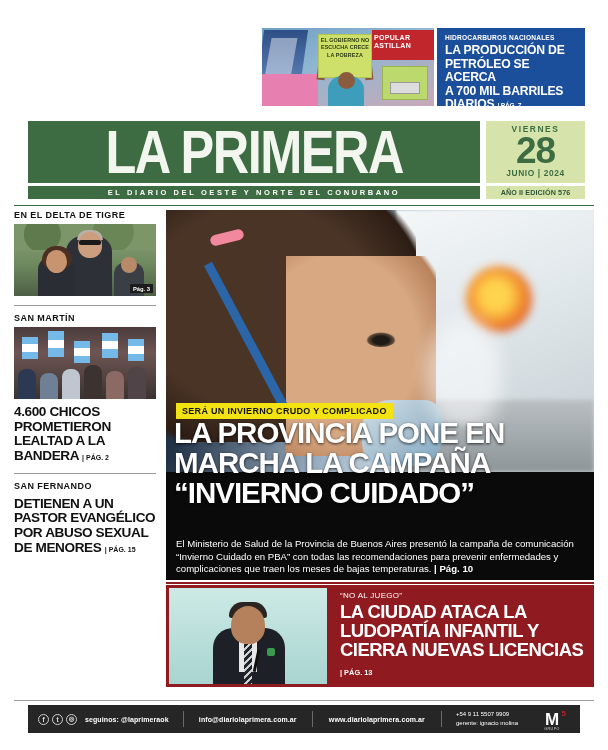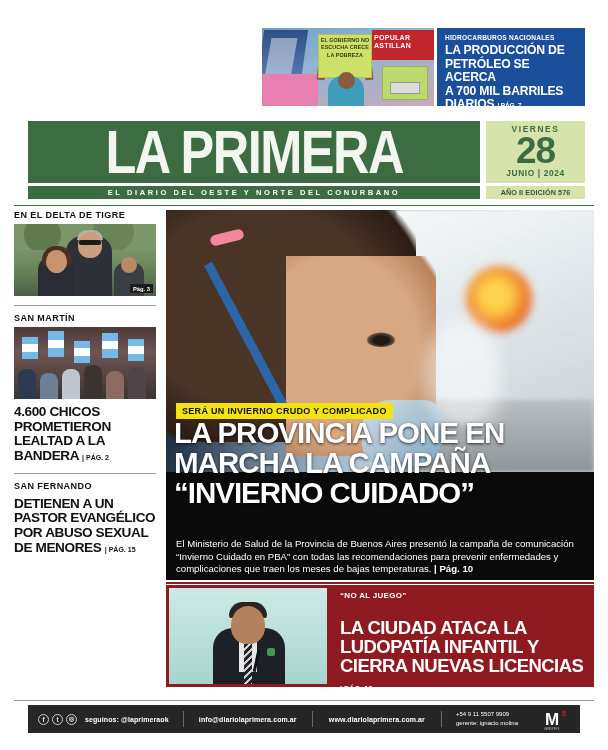--- a/index.html
+++ b/index.html
@@ -227,22 +227,22 @@
     background:repeating-linear-gradient(135deg,#20242b 0 3px,#cfcfcf 3px 5px); }
   .bp-mic  { position:absolute; left:86px; top:62px; width:3px; height:22px;
     background:#111; transform:rotate(12deg); }
   .bp-pin  { position:absolute; left:98px; top:60px; width:8px; height:8px;
     background:#3c9a4e; border-radius:2px; }
 
   .bottom-red {
     position:relative; flex:1; background:#8f1a1f; color:#fff;
     padding:6px 8px 4px 10px;
   }
-  .bottom-red .kicker { font-size:8px; font-weight:bold; letter-spacing:.3px;
-    text-transform:uppercase; margin-bottom:18px; }
+  .bottom-red .kicker { font-size:8px; font-weight:normal; letter-spacing:.3px;
+    text-transform:uppercase; margin-bottom:2px; }
   .bottom-red .head { font-size:18.5px; font-weight:bold; line-height:1.03;
     letter-spacing:-.55px; text-transform:uppercase; }
   .bottom-red .pg { font-size:7.4px; font-weight:bold; letter-spacing:0; white-space:nowrap; }
 
   .rule-bot { position:absolute; left:14px; top:700px; width:580px; height:1px; background:#9a9a9a; }
 
   
   .footer {
     position:absolute; left:28px; top:705px; width:552px; height:28px;
     background:#262626; color:#fff; display:flex; align-items:center;

